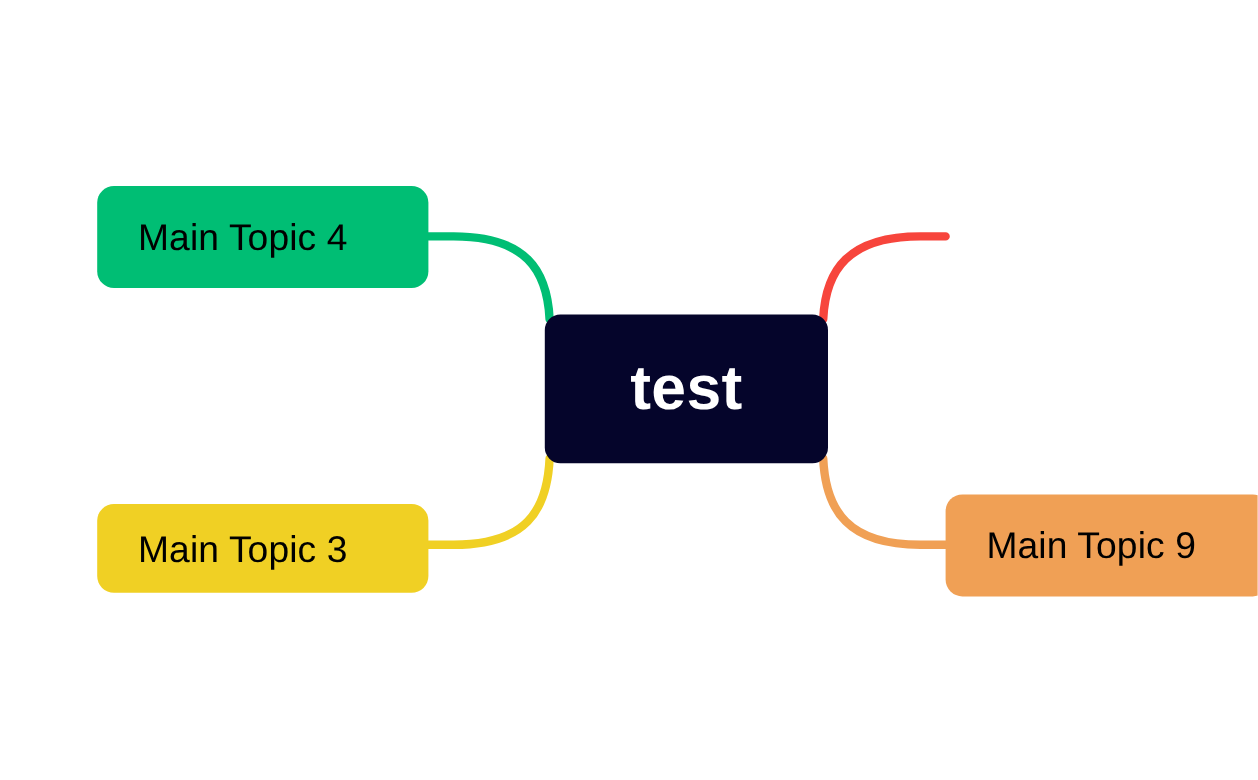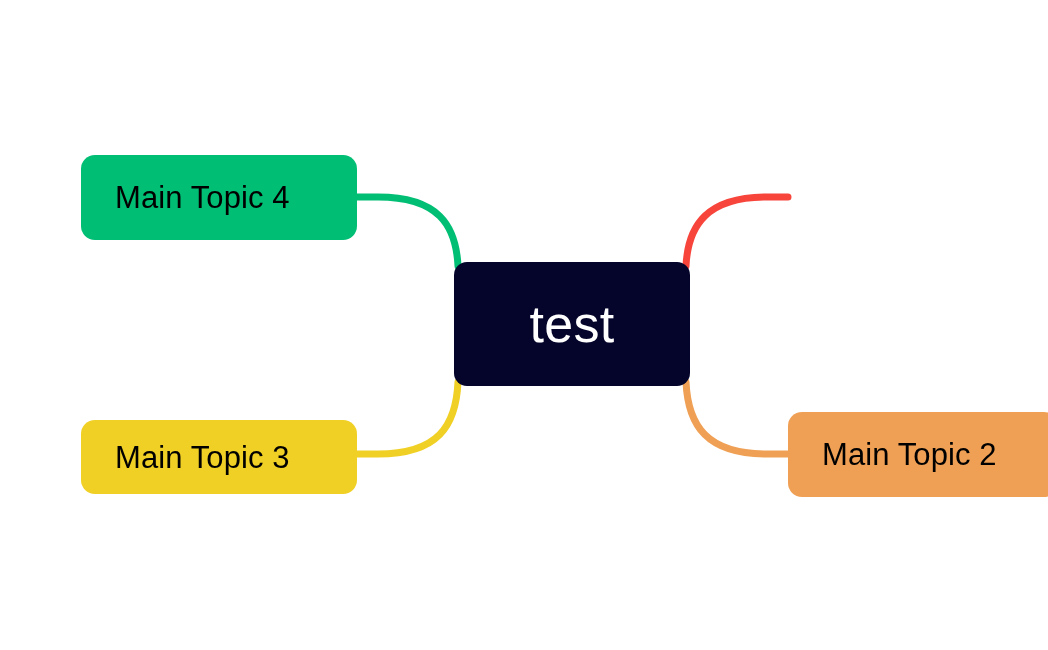--- a/index.html
+++ b/index.html
@@ -44,21 +44,21 @@
     letter-spacing: 0.1px;
     white-space: nowrap;
     line-height: 1;
   }
   .central-node {
     justify-content: center;
     border-radius: 13px;
   }
   .central-label {
     font-size: 52px;
-    font-weight: 400;
+    font-weight: 700;
     letter-spacing: 0.3px;
     line-height: 1;
     white-space: nowrap;
   }
   
   #node-topic-4 { left: 33px;  top: 155px; width: 276px; height: 85px; }
   #node-topic-3 { left: 33px;  top: 420px; width: 276px; height: 74px; text-align: right; }
   #node-topic-1 { left: 740px; top: 155px; width: 270px; height: 85px; }
   #node-topic-2 { left: 740px; top: 412px; width: 270px; height: 85px; }
   #node-central { left: 406px; top: 262px; width: 236px; height: 124px; }
@@ -78,20 +78,20 @@
   <div class="node topic-node" id="node-topic-4" style="background: rgb(0, 190, 116); color: rgb(0, 0, 0);">
     <span class="topic-label">Main Topic 4</span>
   </div>
 
   <div class="node topic-node" id="node-topic-3" style="background: rgb(240, 208, 36); color: rgb(0, 0, 0);">
     <span class="topic-label">Main Topic 3</span>
   </div>
 
 
   <div class="node topic-node" id="node-topic-2" style="background: rgb(240, 160, 85); color: rgb(0, 0, 0);">
-    <span class="topic-label">Main Topic 2</span>
+    <span class="topic-label">Main Topic 9</span>
   </div>
 
   <div class="node central-node" id="node-central" style="background: rgb(5, 5, 43); color: rgb(255, 255, 255);">
     <span class="central-label">test</span>
   </div>
 
 </div>
 
 </body></html>

